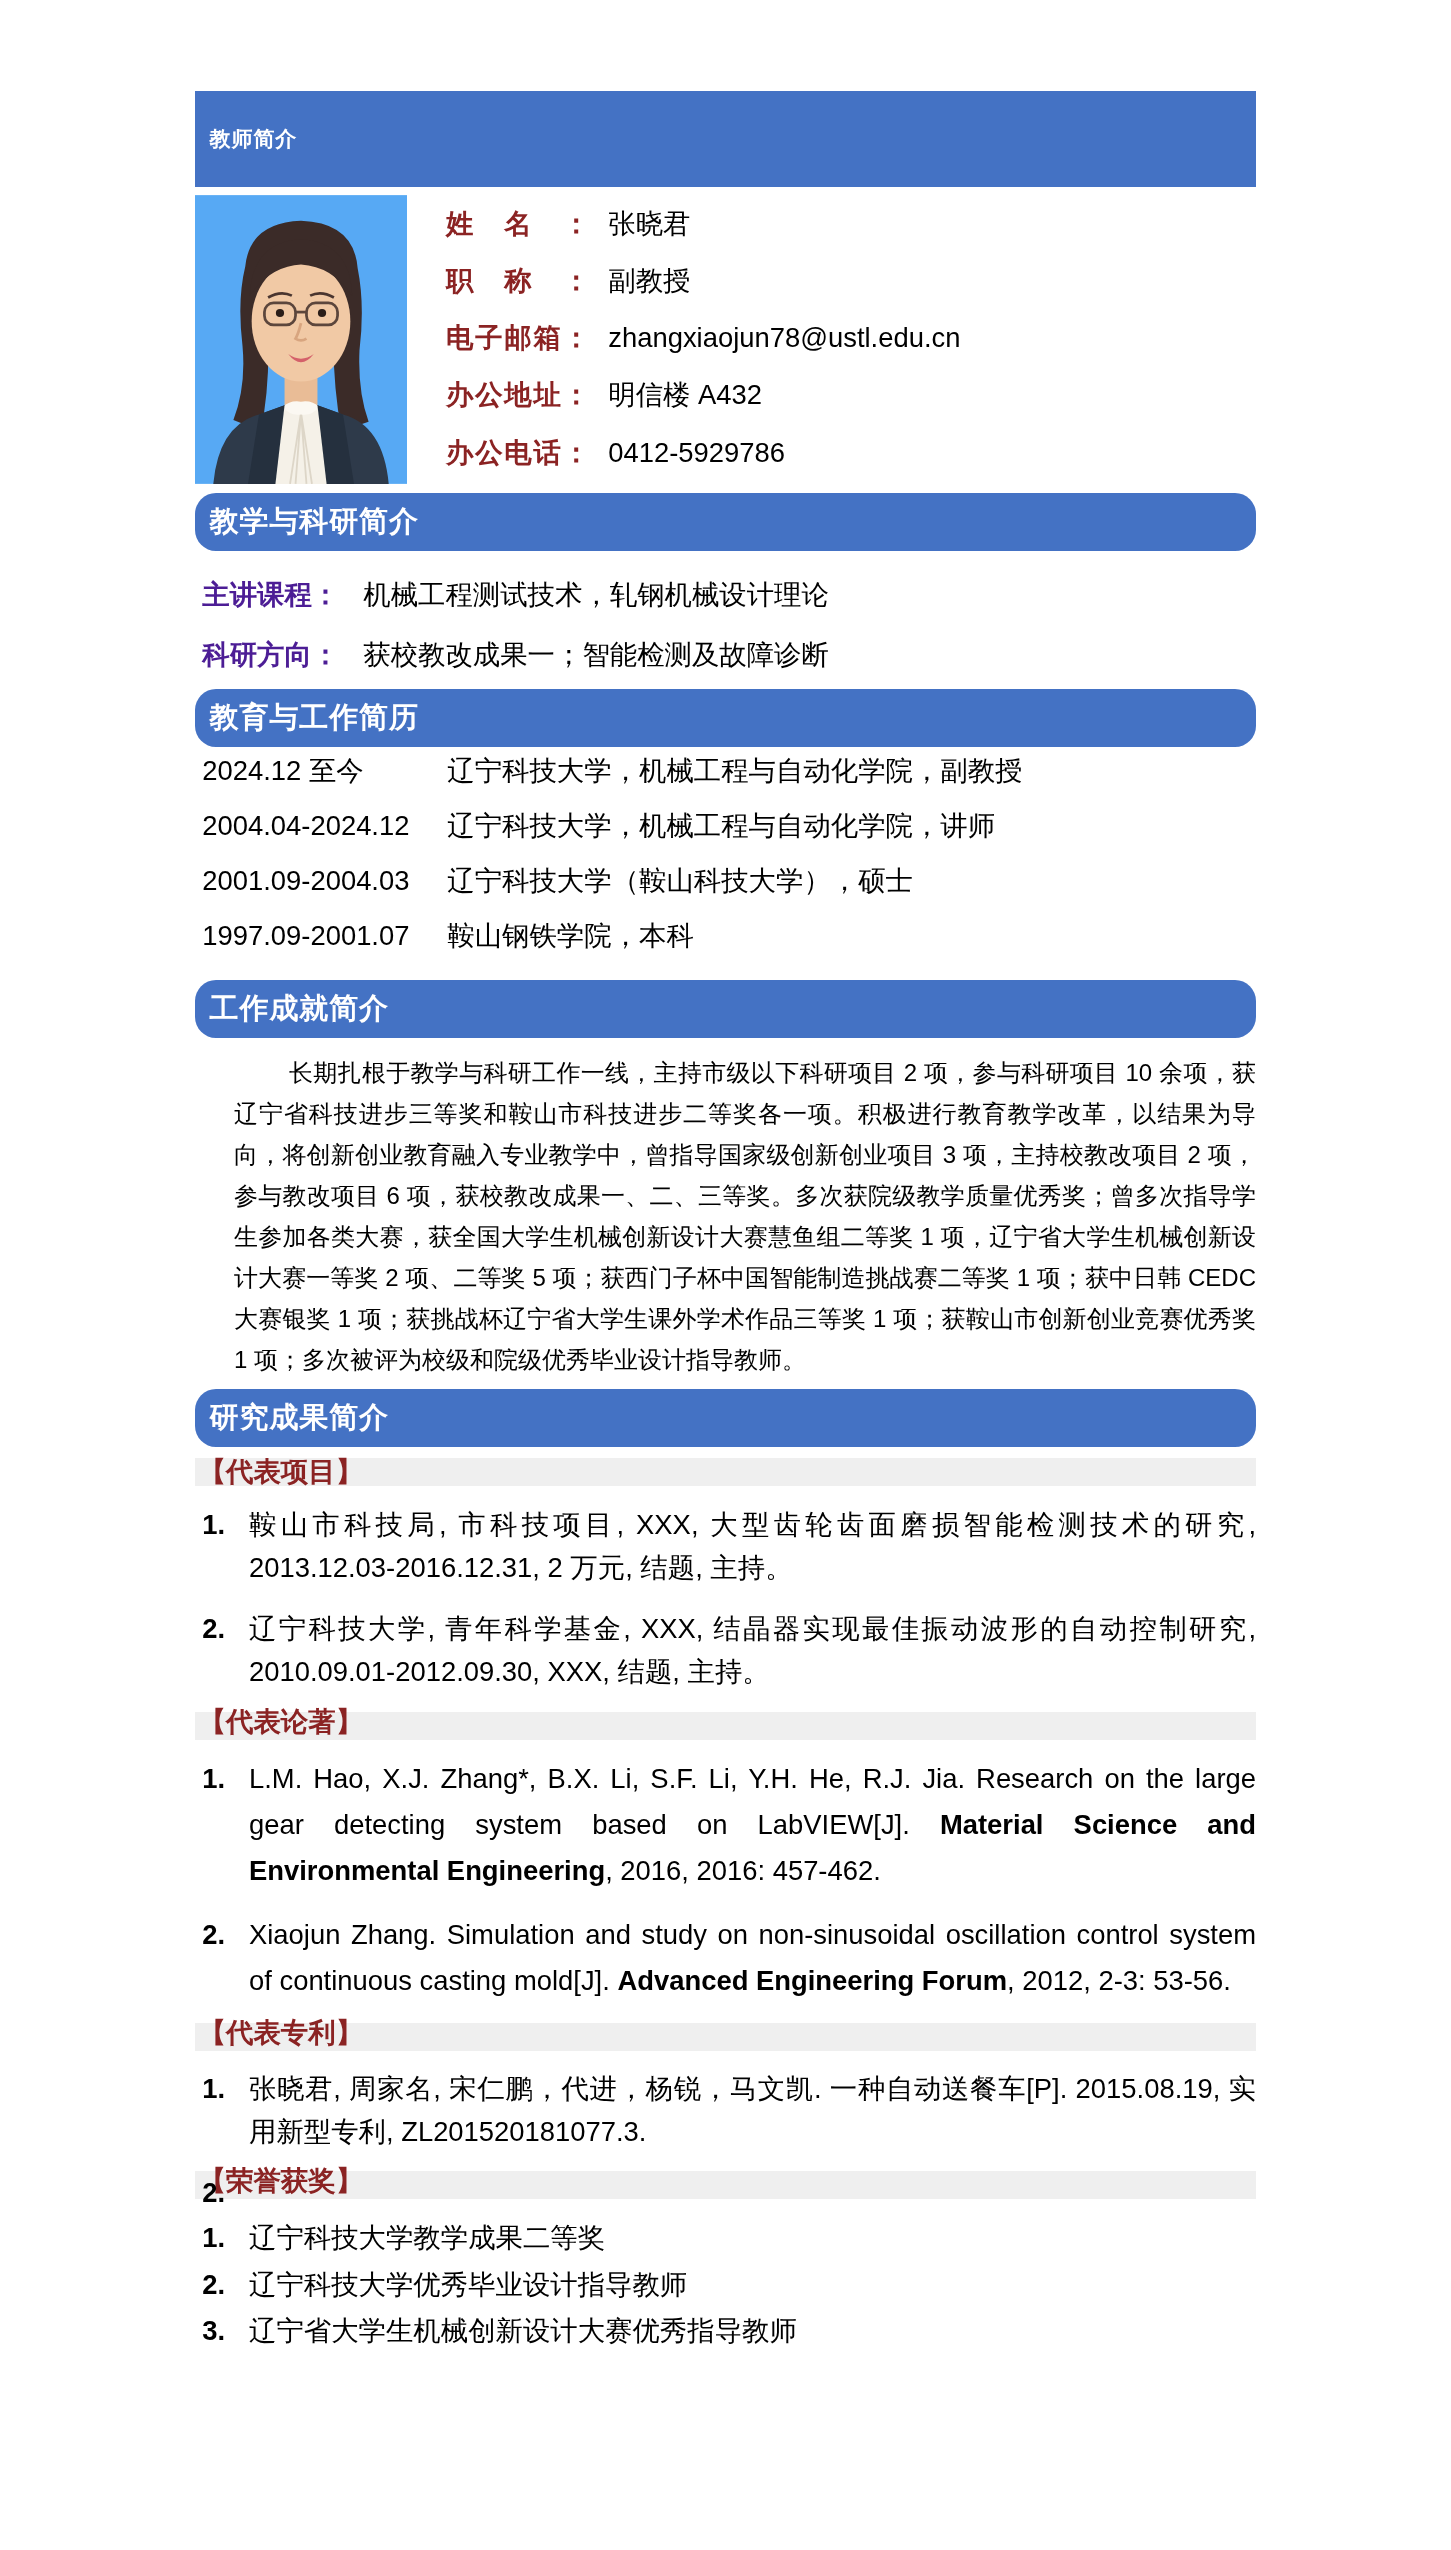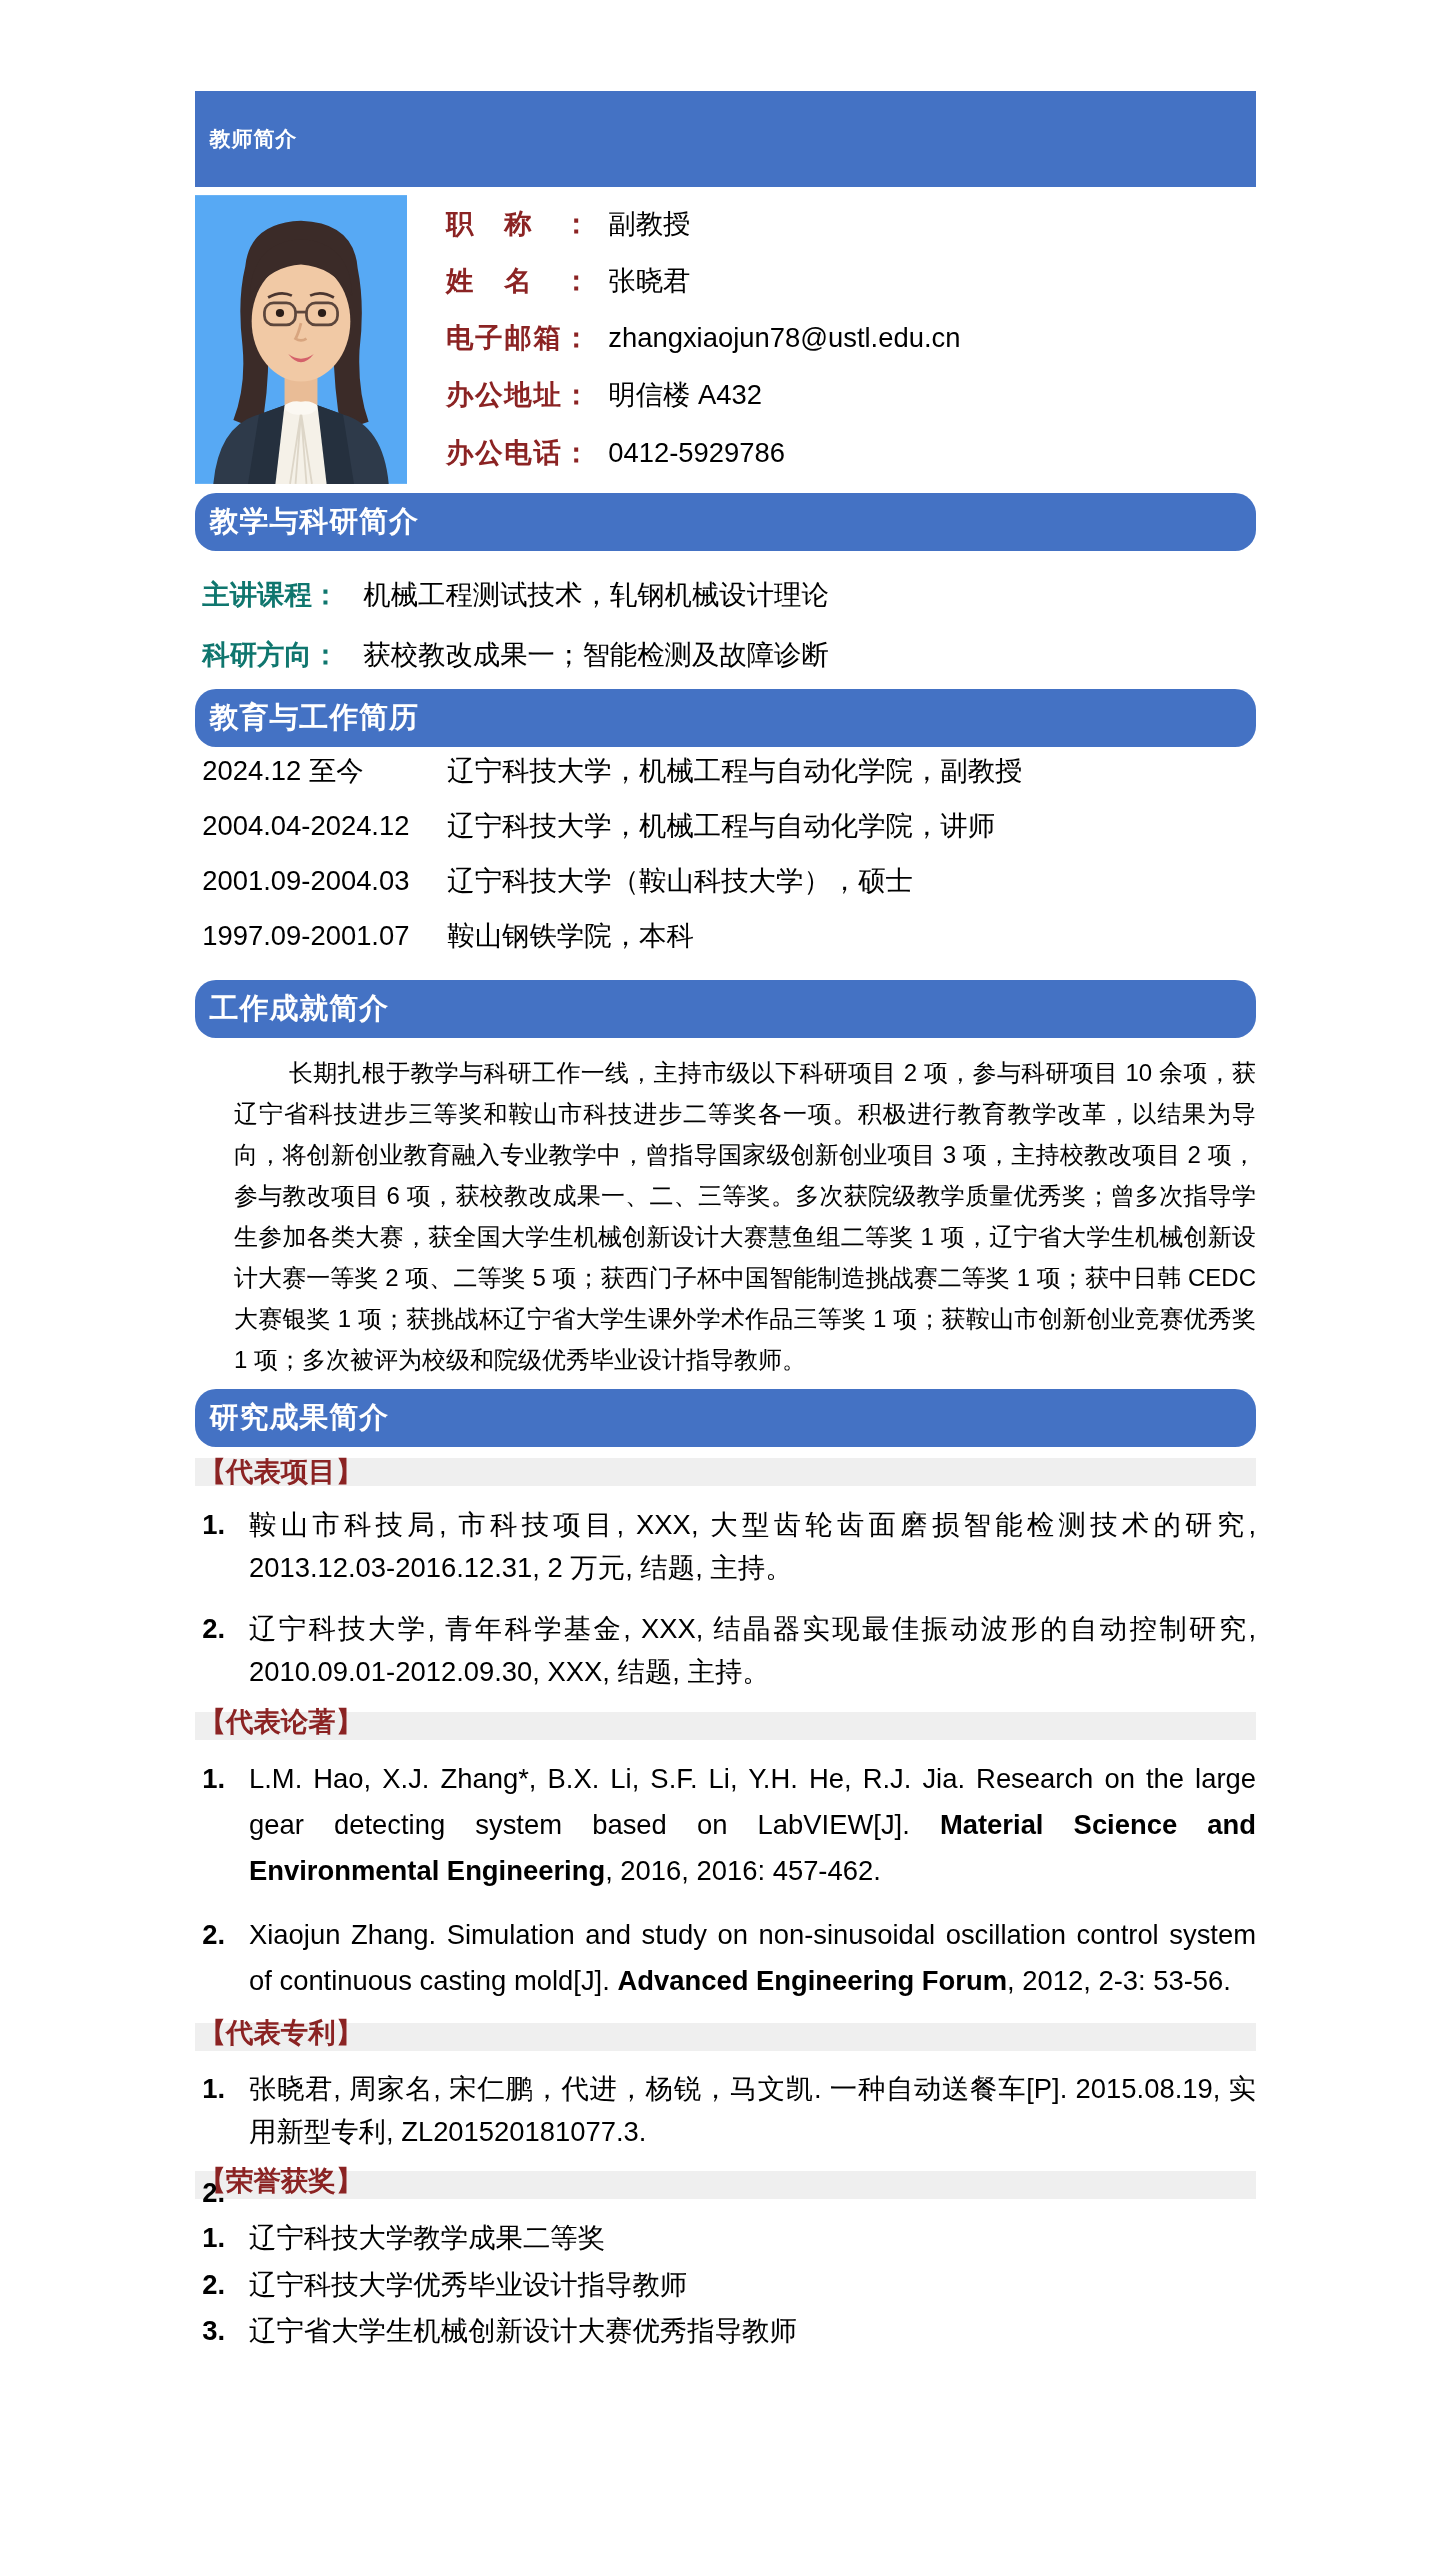--- a/index.html
+++ b/index.html
@@ -38,21 +38,21 @@
     vertical-align: top;
   }
   .field .value { margin-left: 18.3px; }
 
   .bar2 { margin-top: 9.1px; }
 
   
   .teach { padding: 25.6px 0 16.5px 7.3px; }
   .teach-row { font-size: 27.4px; line-height: 35px; margin-bottom: 25.6px; }
   .teach-row:last-child { margin-bottom: 0; }
-  .teach-row .tlabel { color: #0f766e; font-weight: bold; text-align: right; }
+  .teach-row .tlabel { color: #4c1d95; font-weight: bold; text-align: right; }
   .teach-row .tvalue { margin-left: 24px; }
 
   
   .edu { padding: 7.3px 0 5.5px 7.3px; }
   .edu-row { font-size: 27.4px; line-height: 34px; margin-bottom: 21px; }
   .edu-row .period { display: inline-block; width: 245px; vertical-align: top; }
   .edu-row .detail { }
 
   
   .para {
@@ -119,24 +119,24 @@
         <path d="M116 238 L110 316 M116 238 L122 316 M116 238 L104 316 M116 238 L128 316" stroke="#DDD6C8" stroke-width="2" fill="none"></path>
 
         <path d="M96 232 Q104 224 116 226 Q128 224 136 232 Q128 242 116 240 Q104 242 96 232 Z" fill="#FBF8F2"></path>
 
         <path d="M70 240 L98 230 L88 316 L58 316 Z" fill="#25303E"></path>
         <path d="M162 240 L134 230 L144 316 L174 316 Z" fill="#25303E"></path>
       </svg>
     </div>
     <div class="fields">
       <div class="field">
+        <span class="label">姓名：</span><span class="value">张晓君</span>
+      </div>
+      <div class="field">
         <span class="label">职称：</span><span class="value">副教授</span>
-      </div>
-      <div class="field">
-        <span class="label">姓名：</span><span class="value">张晓君</span>
       </div>
       <div class="field">
         <span class="label">电子邮箱：</span><span class="value">zhangxiaojun78@ustl.edu.cn</span>
       </div>
       <div class="field">
         <span class="label">办公地址：</span><span class="value">明信楼 A432</span>
       </div>
       <div class="field">
         <span class="label">办公电话：</span><span class="value">0412-5929786</span>
       </div>

